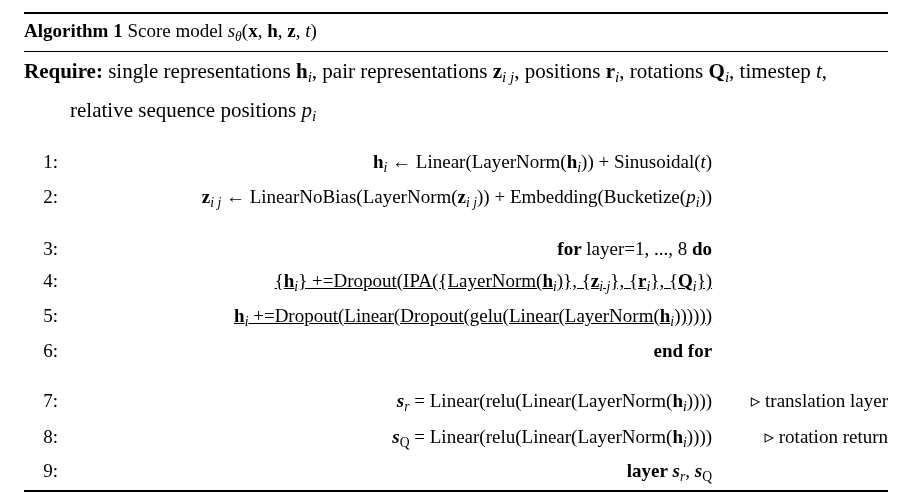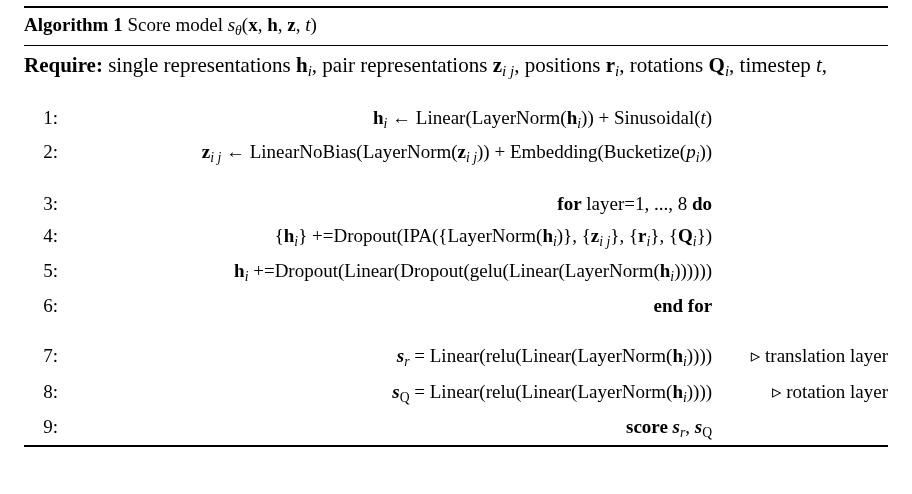--- a/index.html
+++ b/index.html
@@ -10,21 +10,21 @@
   body {
     width: 912px;
     height: 494px;
     font-family: "Liberation Serif", serif;
     color: #000000;
     overflow: hidden;
   }
   .algorithm {
     width: 880px;
     margin: 0 auto;
-    padding: 6px 8px 0 8px;
+    padding: 12px 8px 0 8px;
     box-sizing: border-box;
   }
   .rule-top, .rule-mid, .rule-bottom {
     border: 0;
     border-top: 2px solid #000;
     margin: 0;
   }
   .rule-mid { border-top-width: 1px; }
   .title-line {
     font-size: 19px;
@@ -58,21 +58,21 @@
   }
   td.body {
     text-align: right;
     white-space: nowrap;
   }
   td.comment {
     text-align: right;
     white-space: nowrap;
     padding-left: 14px;
   }
-  .ind2 { padding-left: 44px; }
+  .ind2 { padding-left: 44px; text-decoration: underline; }
   .spacer-row td { padding: 0; height: 7px; }
   
   i.v { font-style: italic; }
   b.bv { font-weight: bold; font-style: normal; }
   .sub {
     font-size: 0.72em;
     vertical-align: -0.28em;
     font-style: italic;
   }
   .sub-up {
@@ -96,20 +96,23 @@
 
   <hr class="rule-mid">
 
   <div class="require-block">
     <div class="require-line1">
       <span class="kw">Require:</span>
       <span>
         single representations <b class="bv">h</b><span class="sub">i</span>, pair representations <b class="bv">z</b><span class="sub">i j</span>, positions <b class="bv">r</b><span class="sub">i</span>, rotations <b class="bv">Q</b><span class="sub">i</span>, timestep <i class="v">t</i>,
       </span>
     </div>
+    <div class="require-line2">
+      relative sequence positions <i class="v">p</i><span class="sub">i</span>
+    </div>
   </div>
 
   <table class="steps">
     <tbody>
         <tr class="spacer-row">
           <td colspan="3"></td>
         </tr>
 
     <tr>
       <td class="num">1:</td>
@@ -175,27 +178,27 @@
         <b class="bv"><i>s</i></b><span class="sub">r</span> = Linear(relu(Linear(LayerNorm(<b class="bv">h</b><span class="sub">i</span>))))
       </td>
       <td class="comment">▹ translation layer</td>
     </tr>
 
     <tr>
       <td class="num">8:</td>
       <td class="body">
         <b class="bv"><i>s</i></b><span class="sub-up">Q</span> = Linear(relu(Linear(LayerNorm(<b class="bv">h</b><span class="sub">i</span>))))
       </td>
-      <td class="comment">▹ rotation layer</td>
+      <td class="comment">▹ rotation return</td>
     </tr>
 
     <tr>
       <td class="num">9:</td>
       <td class="body">
-        <span class="kw">score</span>
+        <span class="kw">layer</span>
         <b class="bv"><i>s</i></b><span class="sub">r</span>, <b class="bv"><i>s</i></b><span class="sub-up">Q</span>
       </td>
       <td class="comment"></td>
     </tr>
   </tbody>
     </table>
 
   <hr class="rule-bottom">
 </div>
 

